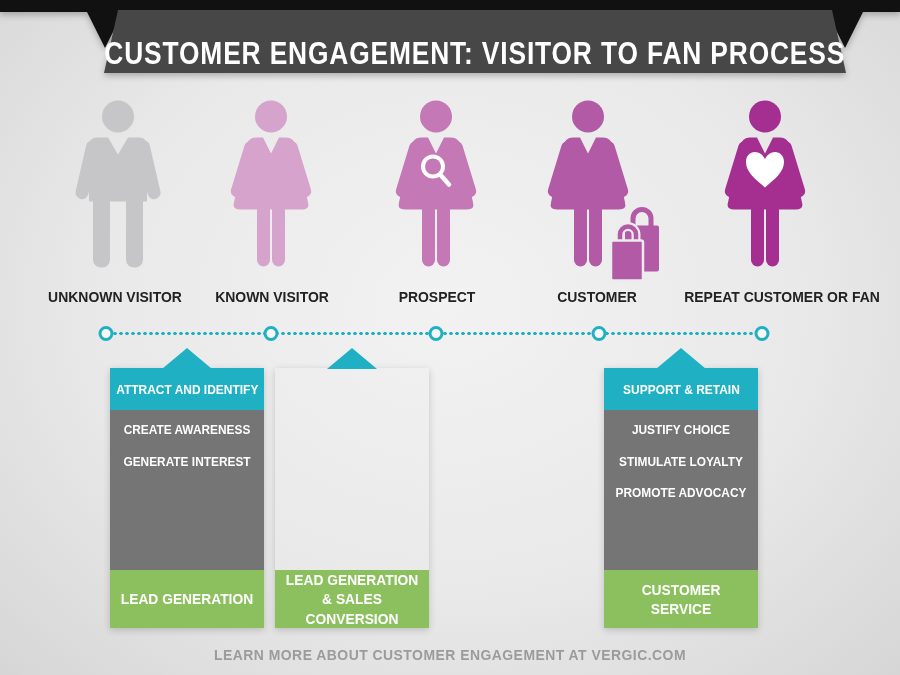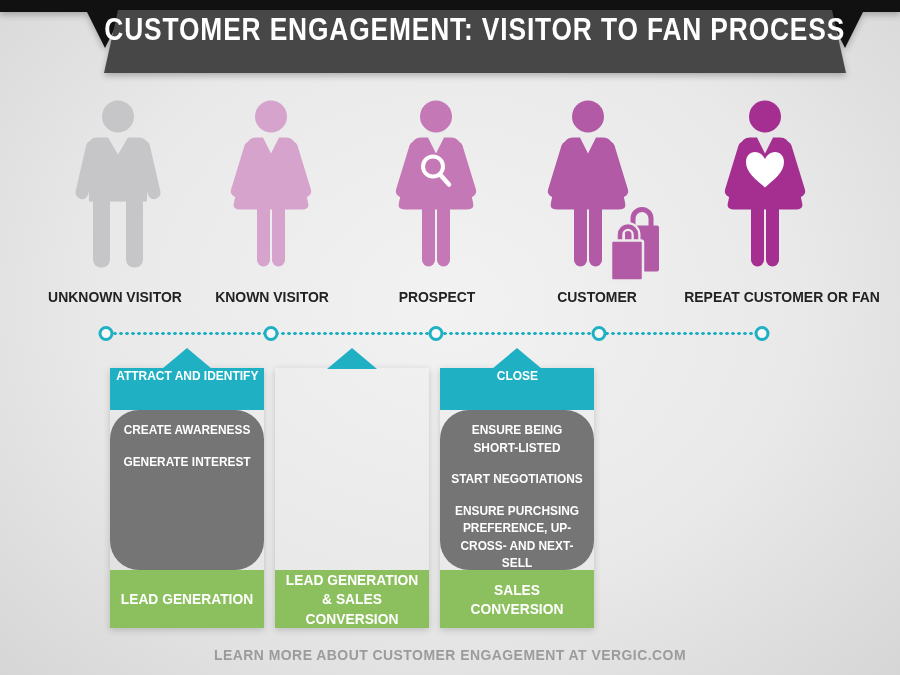--- a/index.html
+++ b/index.html
@@ -5,21 +5,21 @@
   html,body{margin:0;padding:0;background:#cfcfcf;}
   .stage{
     position:relative;width:900px;height:675px;overflow:hidden;
     font-family:"Liberation Sans",sans-serif;
     background:radial-gradient(ellipse at 50% 45%, #f2f2f2 0%, #e9e9e9 55%, #d6d6d6 100%);
   }
   
   .ribbon{position:absolute;left:0;top:0;filter:drop-shadow(0 3px 3px rgba(0,0,0,0.25));}
   .title{
     position:absolute;left:104px;top:12px;width:742px;height:60px;
-    display:flex;align-items:flex-start;justify-content:center;
+    display:flex;align-items:flex-end;justify-content:center;
     color:#fff;font-size:31px;font-weight:bold;letter-spacing:1px;white-space:nowrap;
   }
   .title>span{display:inline-block;transform:scaleX(0.85);}
   
   .figure{position:absolute;top:99px;}
   
   .stage-label{
     position:absolute;top:288px;color:#222;font-size:15.5px;font-weight:bold;white-space:nowrap;
     transform:translateX(-50%) scaleX(0.9);
   }
@@ -36,26 +36,26 @@
   
   .col{position:absolute;top:347px;width:154px;height:281px;}
   .col-shadow{position:absolute;left:0;top:21px;width:154px;height:260px;box-shadow:0 2px 7px rgba(0,0,0,0.18);}
   .pointer{
     position:absolute;left:50%;top:1px;transform:translateX(-50%);
     width:0;height:0;border-left:25px solid transparent;border-right:25px solid transparent;
     border-bottom:21px solid #1fb0c4;
   }
   .col-header{
     position:absolute;left:0;top:21px;width:154px;height:42px;background:#1fb0c4;
-    display:flex;justify-content:center;color:#fff;font-weight:bold;font-size:13px;white-space:nowrap;
+    display:flex;align-items:center;justify-content:center;color:#fff;font-weight:bold;font-size:13px;white-space:nowrap;
   }
   .col-header>span{display:inline-block;transform:scaleX(0.92);}
   .col-body{
     position:absolute;left:0;top:63px;width:154px;height:160px;background:#757575;
-    box-sizing:border-box;padding-top:12px;text-align:center;border-radius:29px;
+    box-sizing:border-box;padding-top:12px;text-align:center;
   }
   .col-item{
     margin:0 4px 14px;color:#fff;font-weight:bold;font-size:12.5px;line-height:1.4;
     white-space:pre-line;transform:scaleX(0.95);
   }
   .col-footer{
     position:absolute;left:0;top:223px;width:154px;height:58px;background:#8cc05e;
     display:flex;align-items:center;justify-content:center;text-align:center;
     color:#fff;font-weight:bold;font-size:15px;line-height:1.3;
   }
@@ -189,35 +189,32 @@
 
   <div class="col" style="left:275px">
     <div class="col-shadow"></div>
     <div class="pointer"></div>
     <div class="col-footer">
         <span>LEAD GENERATION
 &amp; SALES CONVERSION</span>
       </div>
   </div>
 
-  <div class="col" style="left:440px">
+
+  <div class="col" style="left:604px">
     <div class="col-shadow"></div>
     <div class="pointer"></div>
     <div class="col-header">
-        <span>CLOSE</span>
+        <span>SUPPORT &amp; RETAIN</span>
       </div>
     <div class="col-body">
-      <div class="col-item">ENSURE BEING
-SHORT-LISTED</div>
-      <div class="col-item">START NEGOTIATIONS</div>
-      <div class="col-item">ENSURE PURCHSING
-PREFERENCE, UP-
-CROSS- AND NEXT-SELL</div>
+      <div class="col-item">JUSTIFY CHOICE</div>
+      <div class="col-item">STIMULATE LOYALTY</div>
+      <div class="col-item">PROMOTE ADVOCACY</div>
     </div>
     <div class="col-footer">
-        <span>SALES CONVERSION</span>
-      </div>
-  </div>
-
+        <span>CUSTOMER SERVICE</span>
+      </div>
+  </div>
 
   <div class="note">LEARN MORE ABOUT CUSTOMER ENGAGEMENT AT VERGIC.COM</div>
 
 </div>
 
 </body></html>

